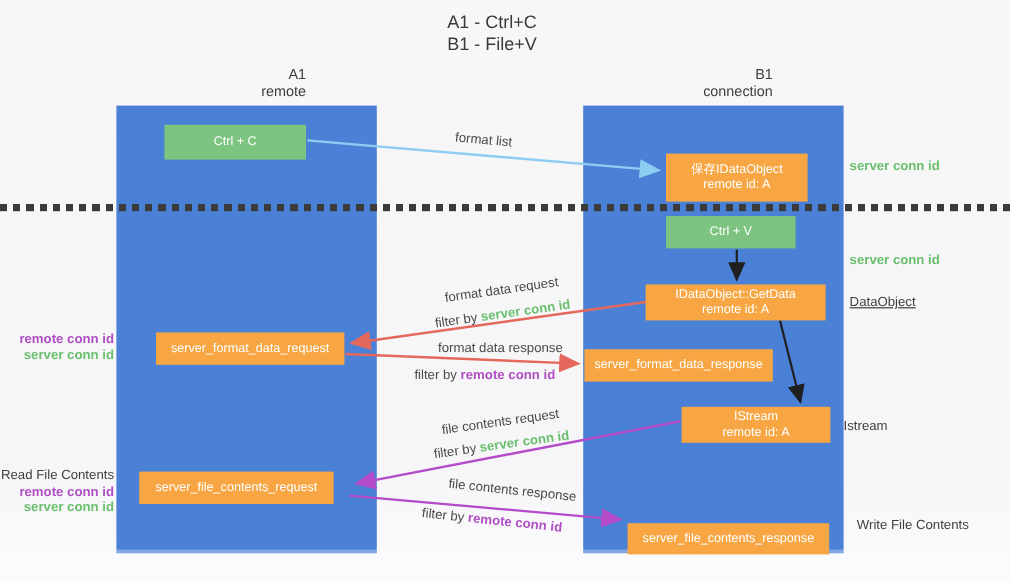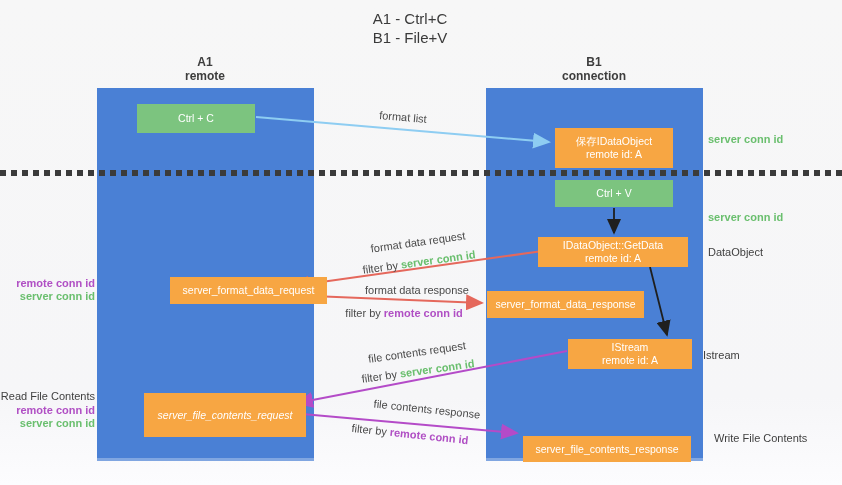--- a/index.html
+++ b/index.html
@@ -3,22 +3,22 @@
 <meta charset="utf-8">
 <style>
   html,body{margin:0;padding:0;}
   body{font-family:"Liberation Sans","DejaVu Sans",sans-serif;}
   #canvas{position:relative;width:842px;height:485px;overflow:hidden;
     background:linear-gradient(180deg,#f7f7f7 0%,#f6f6f8 82%,#fcfcfe 100%);}
   .title{position:absolute;left:340px;top:9px;width:140px;text-align:center;
     font-size:15px;line-height:19px;color:#3a3a3a;}
   .lane{position:absolute;top:88px;width:217px;height:373px;background:#4a80d5;
     box-shadow:inset 0 -3px 0 rgba(255,255,255,0.3);}
-  .lane-head{position:absolute;top:55px;width:100px;text-align:center;
-    font-size:12px;line-height:14px;color:#3d3d3d;font-weight:bold;}
+  .lane-head{position:absolute;top:55px;width:100px;text-align:right;
+    font-size:12px;line-height:14px;color:#3d3d3d;}
   .dotted{position:absolute;left:0;top:170px;width:842px;height:6px;
     background:repeating-linear-gradient(90deg,#3b3b3b 0 6px,transparent 6px 11px);}
   .node{position:absolute;display:flex;flex-direction:column;align-items:center;
     justify-content:center;color:#fff;font-size:10.5px;line-height:13px;
     text-align:left;white-space:nowrap;}
   .orange{background:#f7a643;}
   .green{background:#7cc47f;}
   .flow{position:absolute;font-size:11px;color:#4a4a4a;white-space:nowrap;
     transform:translate(-50%,-50%);}
   .r-neg{transform:translate(-50%,-50%) rotate(-8deg);}
@@ -80,57 +80,57 @@
     <line x1="291" y1="413" x2="517" y2="433" stroke="#b44bc8" stroke-width="2" marker-end="url(#mPurple)"></line>
   </svg>
 
   <div class="node green" style="left:137px;top:104px;width:118px;height:29px;">
     <div>Ctrl + C</div>
   </div>
   <div class="node orange" style="left:555px;top:128px;width:118px;height:40px;">
     <div>保存IDataObject</div>
     <div>remote id: A</div>
   </div>
-  <div class="node green" style="left:555px;top:180px;width:118px;height:27px;">
+  <div class="node green" style="left:555px;top:180px;width:108px;height:27px;">
     <div>Ctrl + V</div>
   </div>
   <div class="node orange" style="left:538px;top:237px;width:150px;height:30px;">
     <div>IDataObject::GetData</div>
     <div>remote id: A</div>
   </div>
-  <div class="node orange" style="left:130px;top:277px;width:157px;height:27px;margin-left:40px;">
+  <div class="node orange" style="left:130px;top:277px;width:157px;height:27px;">
     <div>server_format_data_request</div>
   </div>
   <div class="node orange" style="left:487px;top:291px;width:157px;height:27px;">
     <div>server_format_data_response</div>
   </div>
   <div class="node orange" style="left:568px;top:339px;width:124px;height:30px;">
     <div>IStream</div>
     <div>remote id: A</div>
   </div>
-  <div class="node orange" style="left:144px;top:393px;width:162px;height:44px;font-style:italic;">
+  <div class="node orange" style="left:116px;top:393px;width:162px;height:27px;">
     <div>server_file_contents_request</div>
   </div>
   <div class="node orange" style="left:523px;top:436px;width:168px;height:26px;">
     <div>server_file_contents_response</div>
   </div>
 
   <div class="flow r-sm" style="left:403px;top:117px;">format list</div>
   <div class="flow r-neg" style="left:418px;top:242px;">format data request</div>
   <div class="flow r-neg" style="left:419px;top:262px;"><span>filter by </span><span class="id-green">server conn id</span></div>
   <div class="flow" style="left:417px;top:290px;">format data response</div>
   <div class="flow" style="left:404px;top:313px;"><span>filter by </span><span class="id-purple">remote conn id</span></div>
   <div class="flow r-neg" style="left:417px;top:352px;">file contents request</div>
   <div class="flow r-neg" style="left:418px;top:371px;"><span>filter by </span><span class="id-green">server conn id</span></div>
   <div class="flow r-pos" style="left:427px;top:409px;">file contents response</div>
   <div class="flow r-pos" style="left:410px;top:434px;"><span>filter by </span><span class="id-purple">remote conn id</span></div>
 
   <div class="ann g" style="left:708px;top:133px;">server conn id</div>
   <div class="ann g" style="left:708px;top:211px;">server conn id</div>
-  <div class="ann" style="left:708px;top:246px;">DataObject</div>
+  <div class="ann" style="left:708px;top:246px;text-decoration:underline;">DataObject</div>
   <div class="ann" style="left:703px;top:349px;">Istream</div>
   <div class="ann" style="left:714px;top:432px;">Write File Contents</div>
 
   <div class="ann p left-ann" style="top:277px;">remote conn id</div>
   <div class="ann g left-ann" style="top:290px;">server conn id</div>
   <div class="ann left-ann" style="top:390px;">Read File Contents</div>
   <div class="ann p left-ann" style="top:404px;">remote conn id</div>
   <div class="ann g left-ann" style="top:417px;">server conn id</div>
 
 </div>

